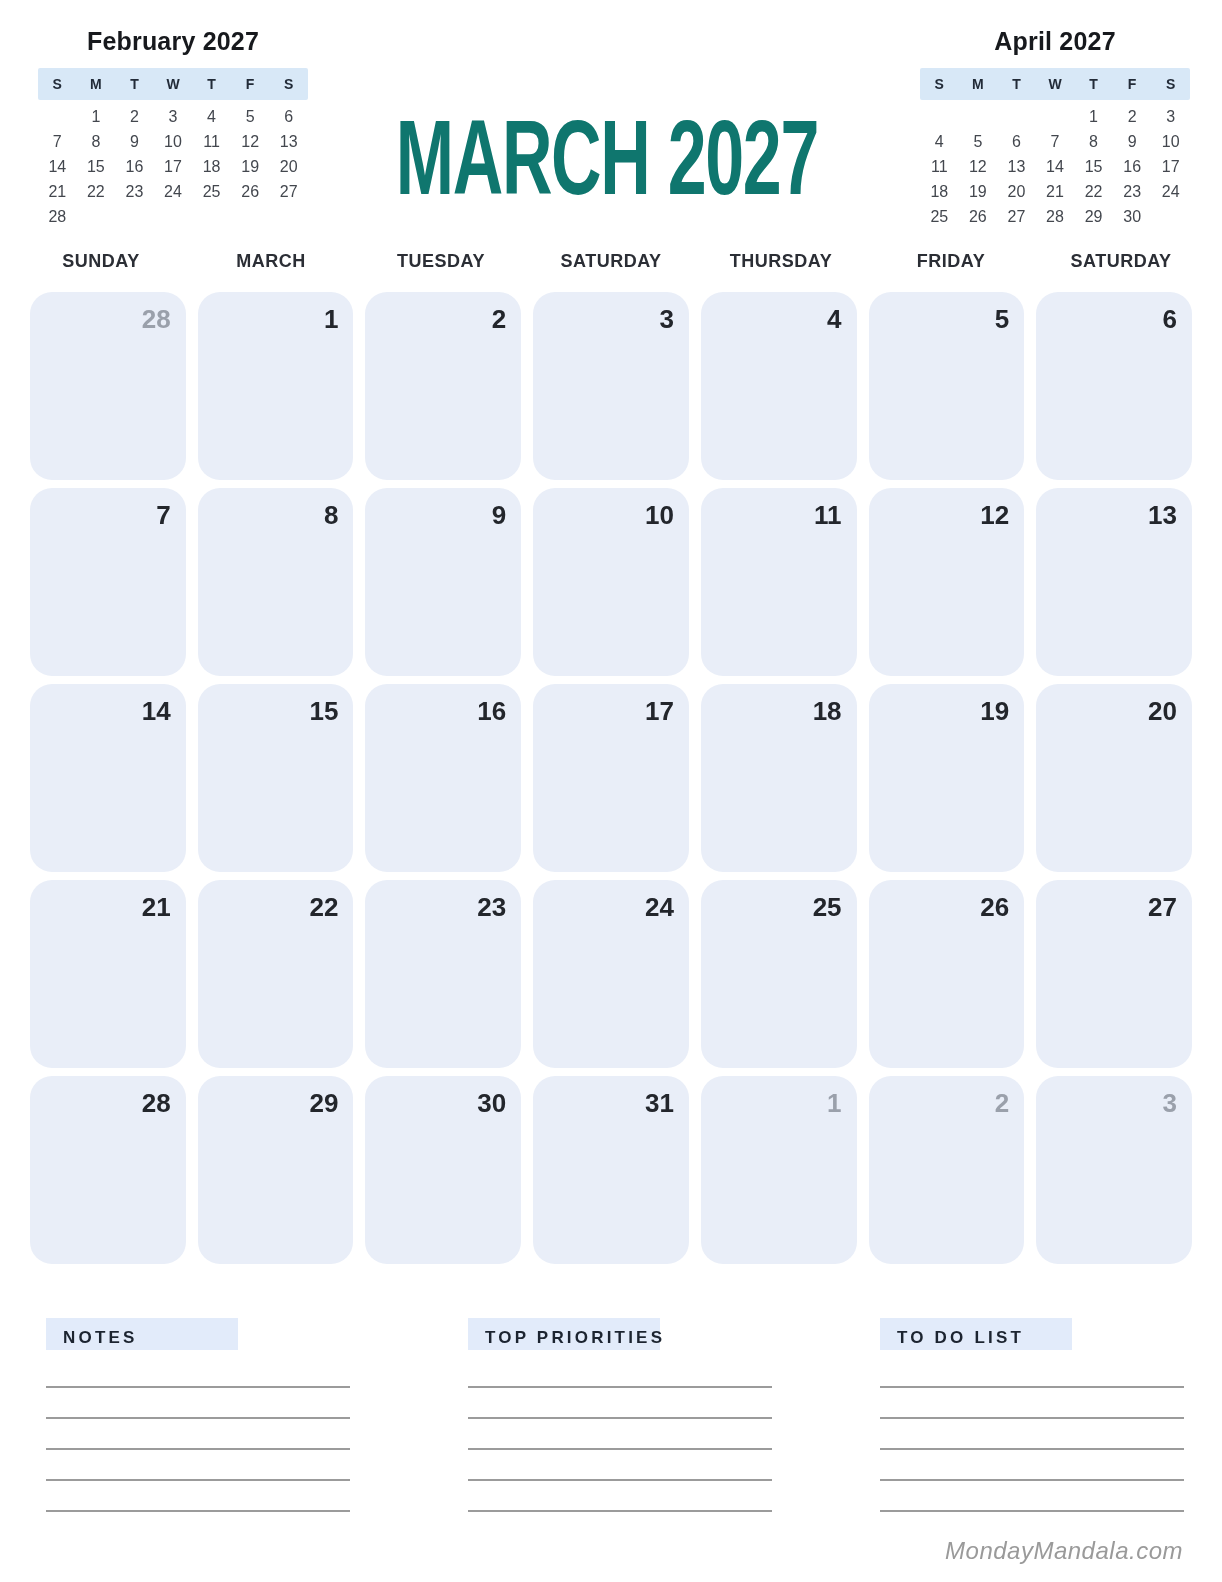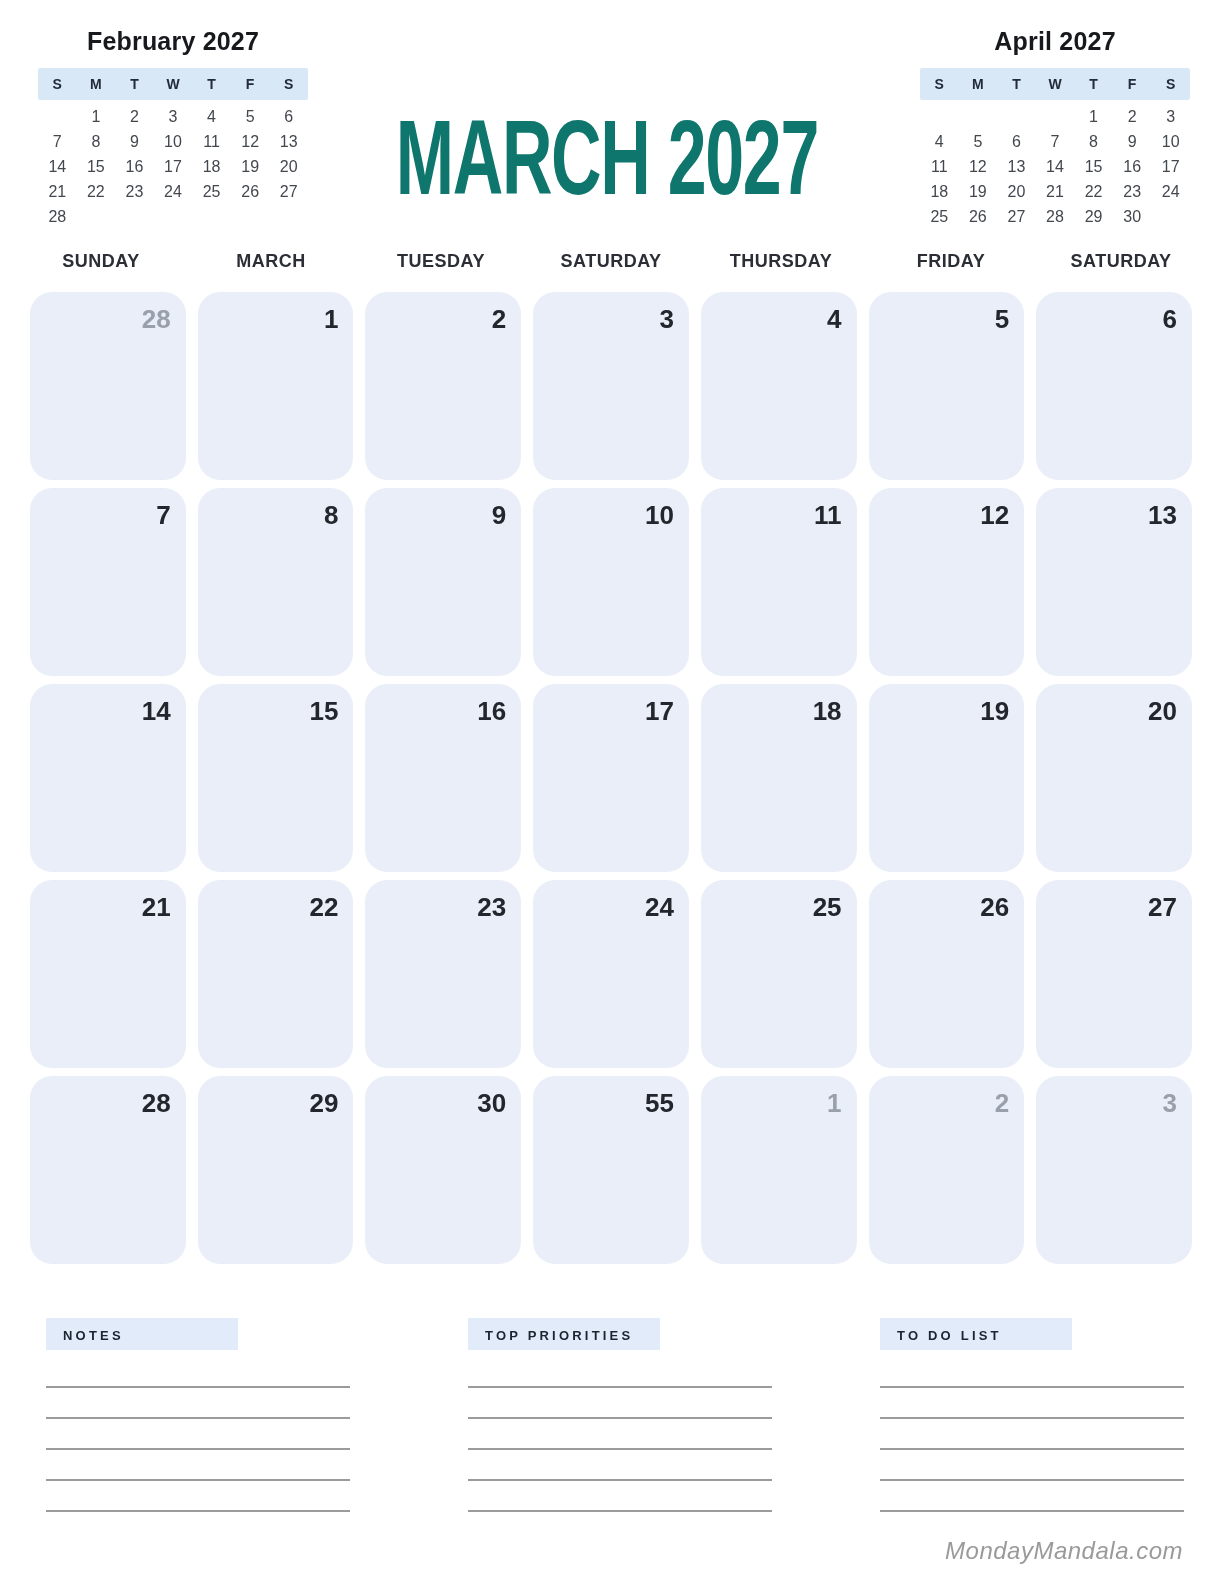--- a/index.html
+++ b/index.html
@@ -61,21 +61,21 @@
   .cell .num { font-size:26px; font-weight:bold; color:#23262C; line-height:1; }
   .cell.adj .num { color:#9AA0AB; }
 
   
   .section { position:absolute; top:1318px; width:304px; }
   .section.notes { left:46px; }
   .section.priorities { left:468px; }
   .section.todo { left:880px; }
   .section-label {
     width:192px; height:32px; background:#E2EBFA; color:#1C2430;
-    font-size:13px; font-weight:bold; letter-spacing:3.2px;
+    font-size:17px; font-weight:bold; letter-spacing:3.2px;
     padding:10px 0 0 17px; white-space:nowrap;
   }
   .rules { margin-top:36px; }
   .rule { height:0; border-top:2px solid #9B9B9B; margin-bottom:29px; }
 
   
   .footer {
     position:absolute; top:1537px; right:39px;
     font-size:24px; color:#9A9A9A; letter-spacing:0.5px;font-style:italic;
   }
@@ -215,21 +215,21 @@
     <div class="cell"><span class="num">21</span></div>
     <div class="cell"><span class="num">22</span></div>
     <div class="cell"><span class="num">23</span></div>
     <div class="cell"><span class="num">24</span></div>
     <div class="cell"><span class="num">25</span></div>
     <div class="cell"><span class="num">26</span></div>
     <div class="cell"><span class="num">27</span></div>
     <div class="cell"><span class="num">28</span></div>
     <div class="cell"><span class="num">29</span></div>
     <div class="cell"><span class="num">30</span></div>
-    <div class="cell"><span class="num">55</span></div>
+    <div class="cell"><span class="num">31</span></div>
     <div class="cell adj"><span class="num">1</span></div>
     <div class="cell adj"><span class="num">2</span></div>
     <div class="cell adj"><span class="num">3</span></div>
   </div>
 
   <div class="section notes">
     <div class="section-label">NOTES</div>
     <div class="rules">
       <div class="rule"></div>
       <div class="rule"></div>

